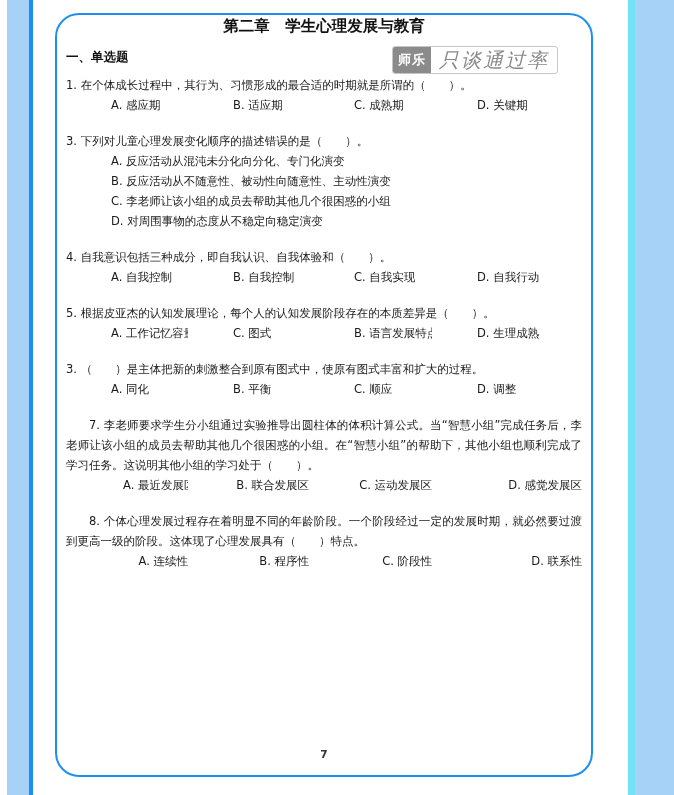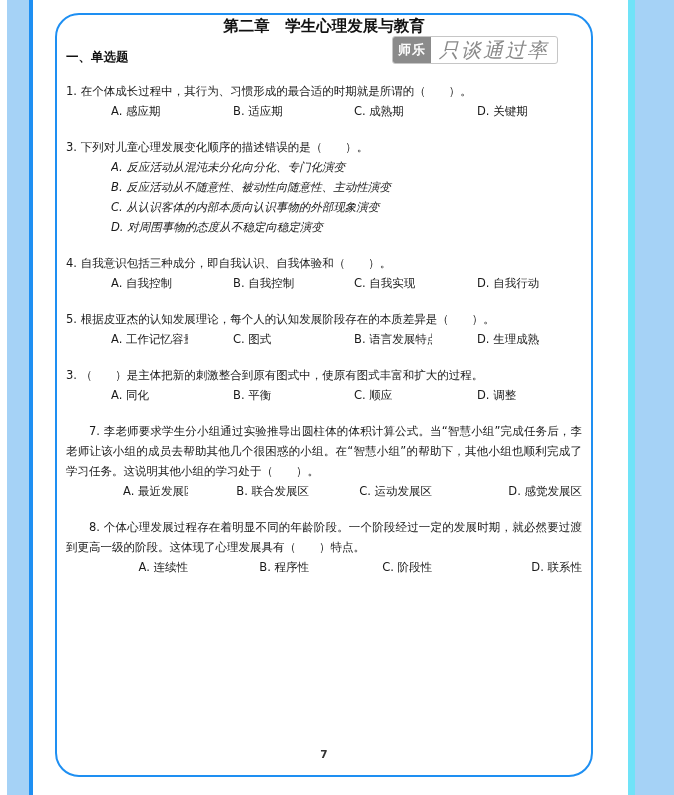--- a/index.html
+++ b/index.html
@@ -27,21 +27,21 @@
   .page {
     position: absolute; left: 55px; top: 13px;
     width: 538px; height: 764px;
     box-sizing: border-box;
     background: #ffffff;
     border: 2px solid #1e8ff2;
     border-radius: 24px;
     padding: 0 9px;
   }
   .logo {
-    position: absolute; top: 21px; right: 33px;
+    position: absolute; top: 31px; right: 33px;
     display: flex; align-items: stretch;
     height: 28px; box-sizing: border-box;
     border: 1px solid #c6c6c6;
     border-radius: 3px;
     background: #fff;
   }
   .logo-brand {
     display: flex; align-items: center;
     background: #8b8b8b; color: #ffffff;
     font-weight: bold; font-size: 13px;
@@ -57,33 +57,33 @@
   }
   .title {
     margin: 0; 
     text-align: center;
     font-size: 15.5px; line-height: 22px;
     font-weight: bold; color: #111111;
   }
   .section {
     font-weight: bold; font-size: 12.5px; line-height: 16px;
     color: #111111;
-    margin: 12px 0 16px 0;
+    margin: 12px 0 10px 0;
   }
   .question {
     font-size: 11.5px; line-height: 20px;
     color: #1a1a1a;
     margin-bottom: 16px;
   }
   .q-text { text-align: justify; }
   .question.indent .q-text { text-indent: 2em; }
   .q-opts { display: grid; }
   .layout-4col { grid-template-columns: 122px 121px 123px 1fr; }
   .layout-2col { grid-template-columns: 246px 1fr; }
-  .layout-1col { grid-template-columns: 1fr; font-style: italic; }
+  .layout-1col { grid-template-columns: 1fr; }
   .question.indent .q-opts { padding-left: 12px; text-align: right; }
   .question.indent .layout-4col { grid-template-columns: 110px 121px 123px 1fr; }
   .opt { white-space: nowrap; overflow: hidden; margin-left: 45px; }
   .pagenum {
     position: absolute; bottom: 15px; left: 0; right: 0;
     text-align: center;
     font-size: 10.5px; font-weight: bold; color: #333333;
   }
 </style>
 </head>
@@ -111,21 +111,21 @@
           <span class="opt">D. 关键期</span>
         </div>
   </div>
 
 
   <div class="question">
     <div class="q-text">3. 下列对儿童心理发展变化顺序的描述错误的是（　　）。</div>
     <div class="q-opts layout-1col">
           <span class="opt">A. 反应活动从混沌未分化向分化、专门化演变</span>
           <span class="opt">B. 反应活动从不随意性、被动性向随意性、主动性演变</span>
-          <span class="opt">C. 从认识客体的内部本质向认识事物的外部现象演变</span>
+          <span class="opt">C. 李老师让该小组的成员去帮助其他几个很困惑的小组</span>
           <span class="opt">D. 对周围事物的态度从不稳定向稳定演变</span>
         </div>
   </div>
 
   <div class="question">
     <div class="q-text">4. 自我意识包括三种成分，即自我认识、自我体验和（　　）。</div>
     <div class="q-opts layout-4col">
           <span class="opt">A. 自我控制</span>
           <span class="opt">B. 自我控制</span>
           <span class="opt">C. 自我实现</span>

